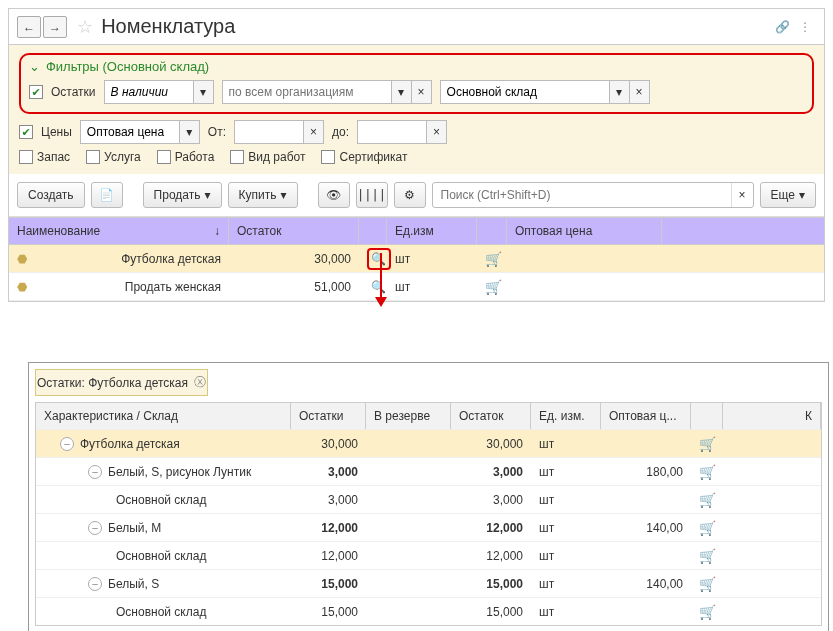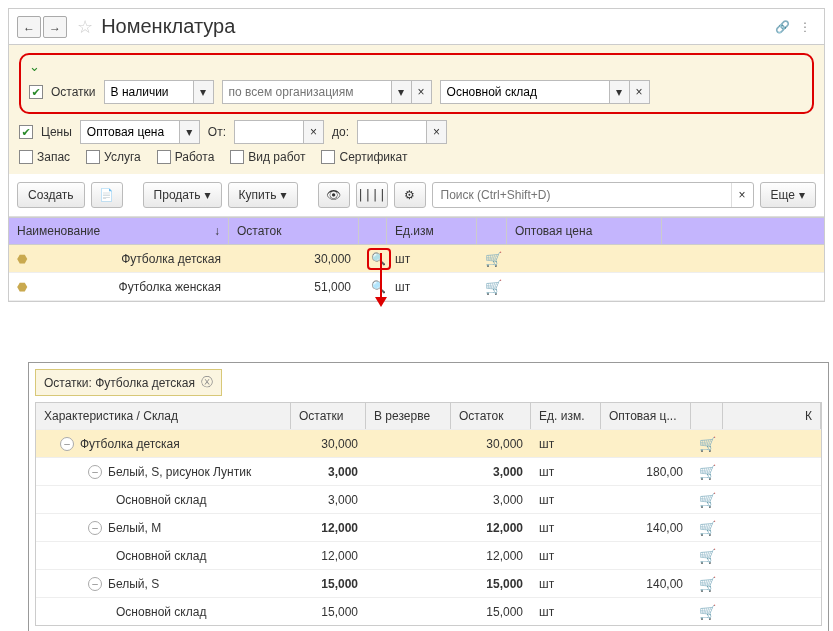--- a/index.html
+++ b/index.html
@@ -37,21 +37,21 @@
   .col-price { width: 155px; }
   .col-art { flex: 1; }
   .tr { display: flex; border-bottom: 1px solid #eee; align-items: center; height: 28px; }
   .tr.sel-row { background: #fdf0c8; }
   .td.num { text-align: right; }
   .mag-cell { display: inline-flex; align-items: center; justify-content: center; width: 24px; height: 22px; color: #888; }
   .mag-cell.hl { border: 2px solid #d00; border-radius: 4px; }
   .cart-icon { color: #888; font-size: 14px; }
   .cube-icon { color: #c9a94f; margin-right: 6px; }
   .detail-panel { margin-top: 60px; border: 1px solid #999; padding: 6px; }
-  .detail-tab { background: #fbf5e0; display: inline-flex; align-items: center; padding: 4px 8px; border: 1px solid #d8c878; gap: 6px; }
+  .detail-tab { background: #fbf5e0; display: inline-flex; align-items: center; padding: 4px 1px; border: 1px solid #d8c878; gap: 6px; }
   .detail-table { margin-top: 6px; border: 1px solid #ccc; }
   .dh { display: flex; background: #f2f2f2; }
   .dh .th { border-right: 1px solid #ccc; }
   .dc1 { width: 255px; }
   .dc2 { width: 75px; text-align: right; }
   .dc3 { width: 85px; text-align: right; }
   .dc4 { width: 80px; text-align: right; }
   .dc5 { width: 70px; }
   .dc6 { width: 90px; text-align: right; }
   .dc7 { width: 32px; text-align: center; }
@@ -76,26 +76,27 @@
     <span class="star">☆</span>
     <span class="title">Номенклатура</span>
     <span class="hdr-icon">🔗</span>
     <span class="hdr-icon">⋮</span>
   </div>
 
   <div class="filters-panel">
     <div class="red-box">
       <div class="filters-title">
         <span class="green-chev">⌄</span>
+        <span>Фильтры (Основной склад)</span>
       </div>
       <div class="row">
         <span class="cb checked"></span>
         <span>Остатки</span>
         <span class="sel">
-          <input style="width: 90px;" value="В наличии">
+          <input style="width: 90px; font-style: italic;" value="В наличии">
           <span class="dd">▾</span>
         </span>
         <span class="sel">
           <input style="width: 170px; color: #0f766e;" placeholder="по всем организациям">
           <span class="dd">▾</span>
           <span class="clr">×</span>
         </span>
         <span class="sel">
           <input style="width: 170px;" value="Основной склад">
           <span class="dd">▾</span>
@@ -200,21 +201,21 @@
           <div class="td col-ost num">30,000</div>
           <div class="td col-mag"><span class="mag-cell hl">🔍</span></div>
           <div class="td col-unit">шт</div>
           <div class="td col-cart"><span class="cart-icon">🛒</span></div>
           <div class="td col-price"></div>
           <div class="td col-art"></div>
         </div>
         <div class="tr">
           <div class="td col-name">
             <span class="cube-icon">⬣</span>
-            <span>Футболка женская</span>
+            <span>Продать женская</span>
           </div>
           <div class="td col-ost num">51,000</div>
           <div class="td col-mag"><span class="mag-cell">🔍</span></div>
           <div class="td col-unit">шт</div>
           <div class="td col-cart"><span class="cart-icon">🛒</span></div>
           <div class="td col-price"></div>
           <div class="td col-art"></div>
         </div>
       </div>
 

